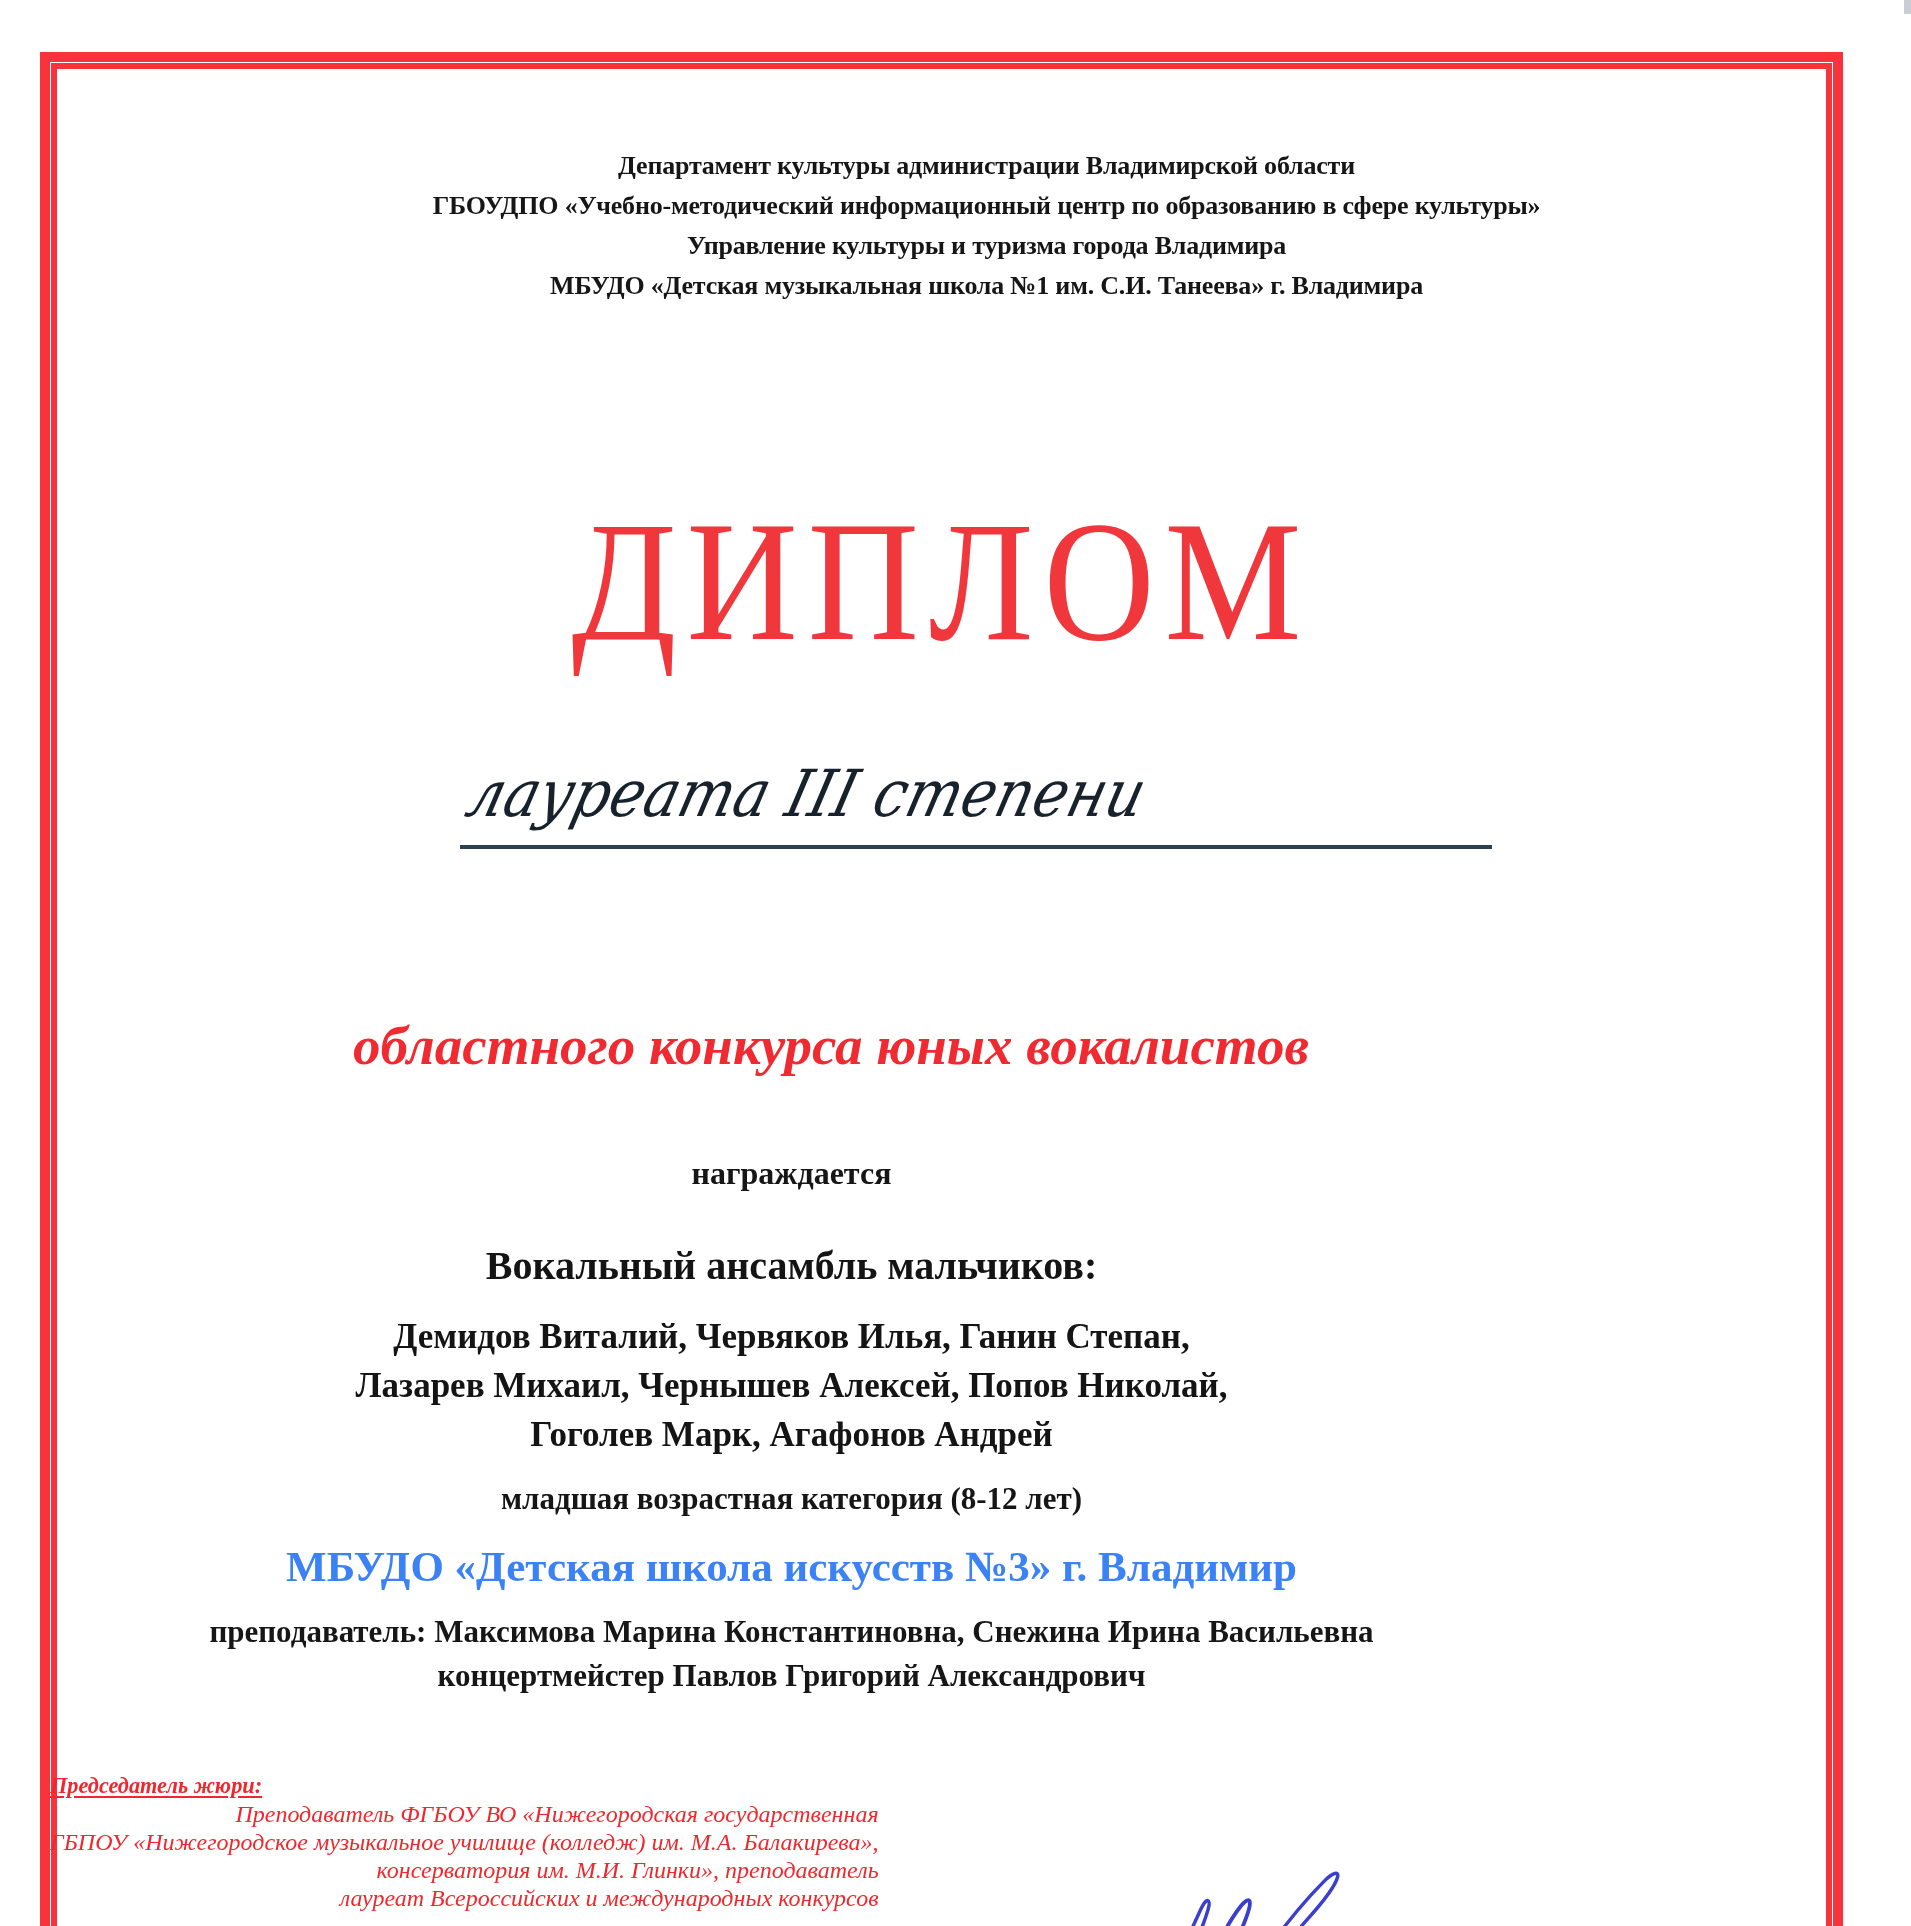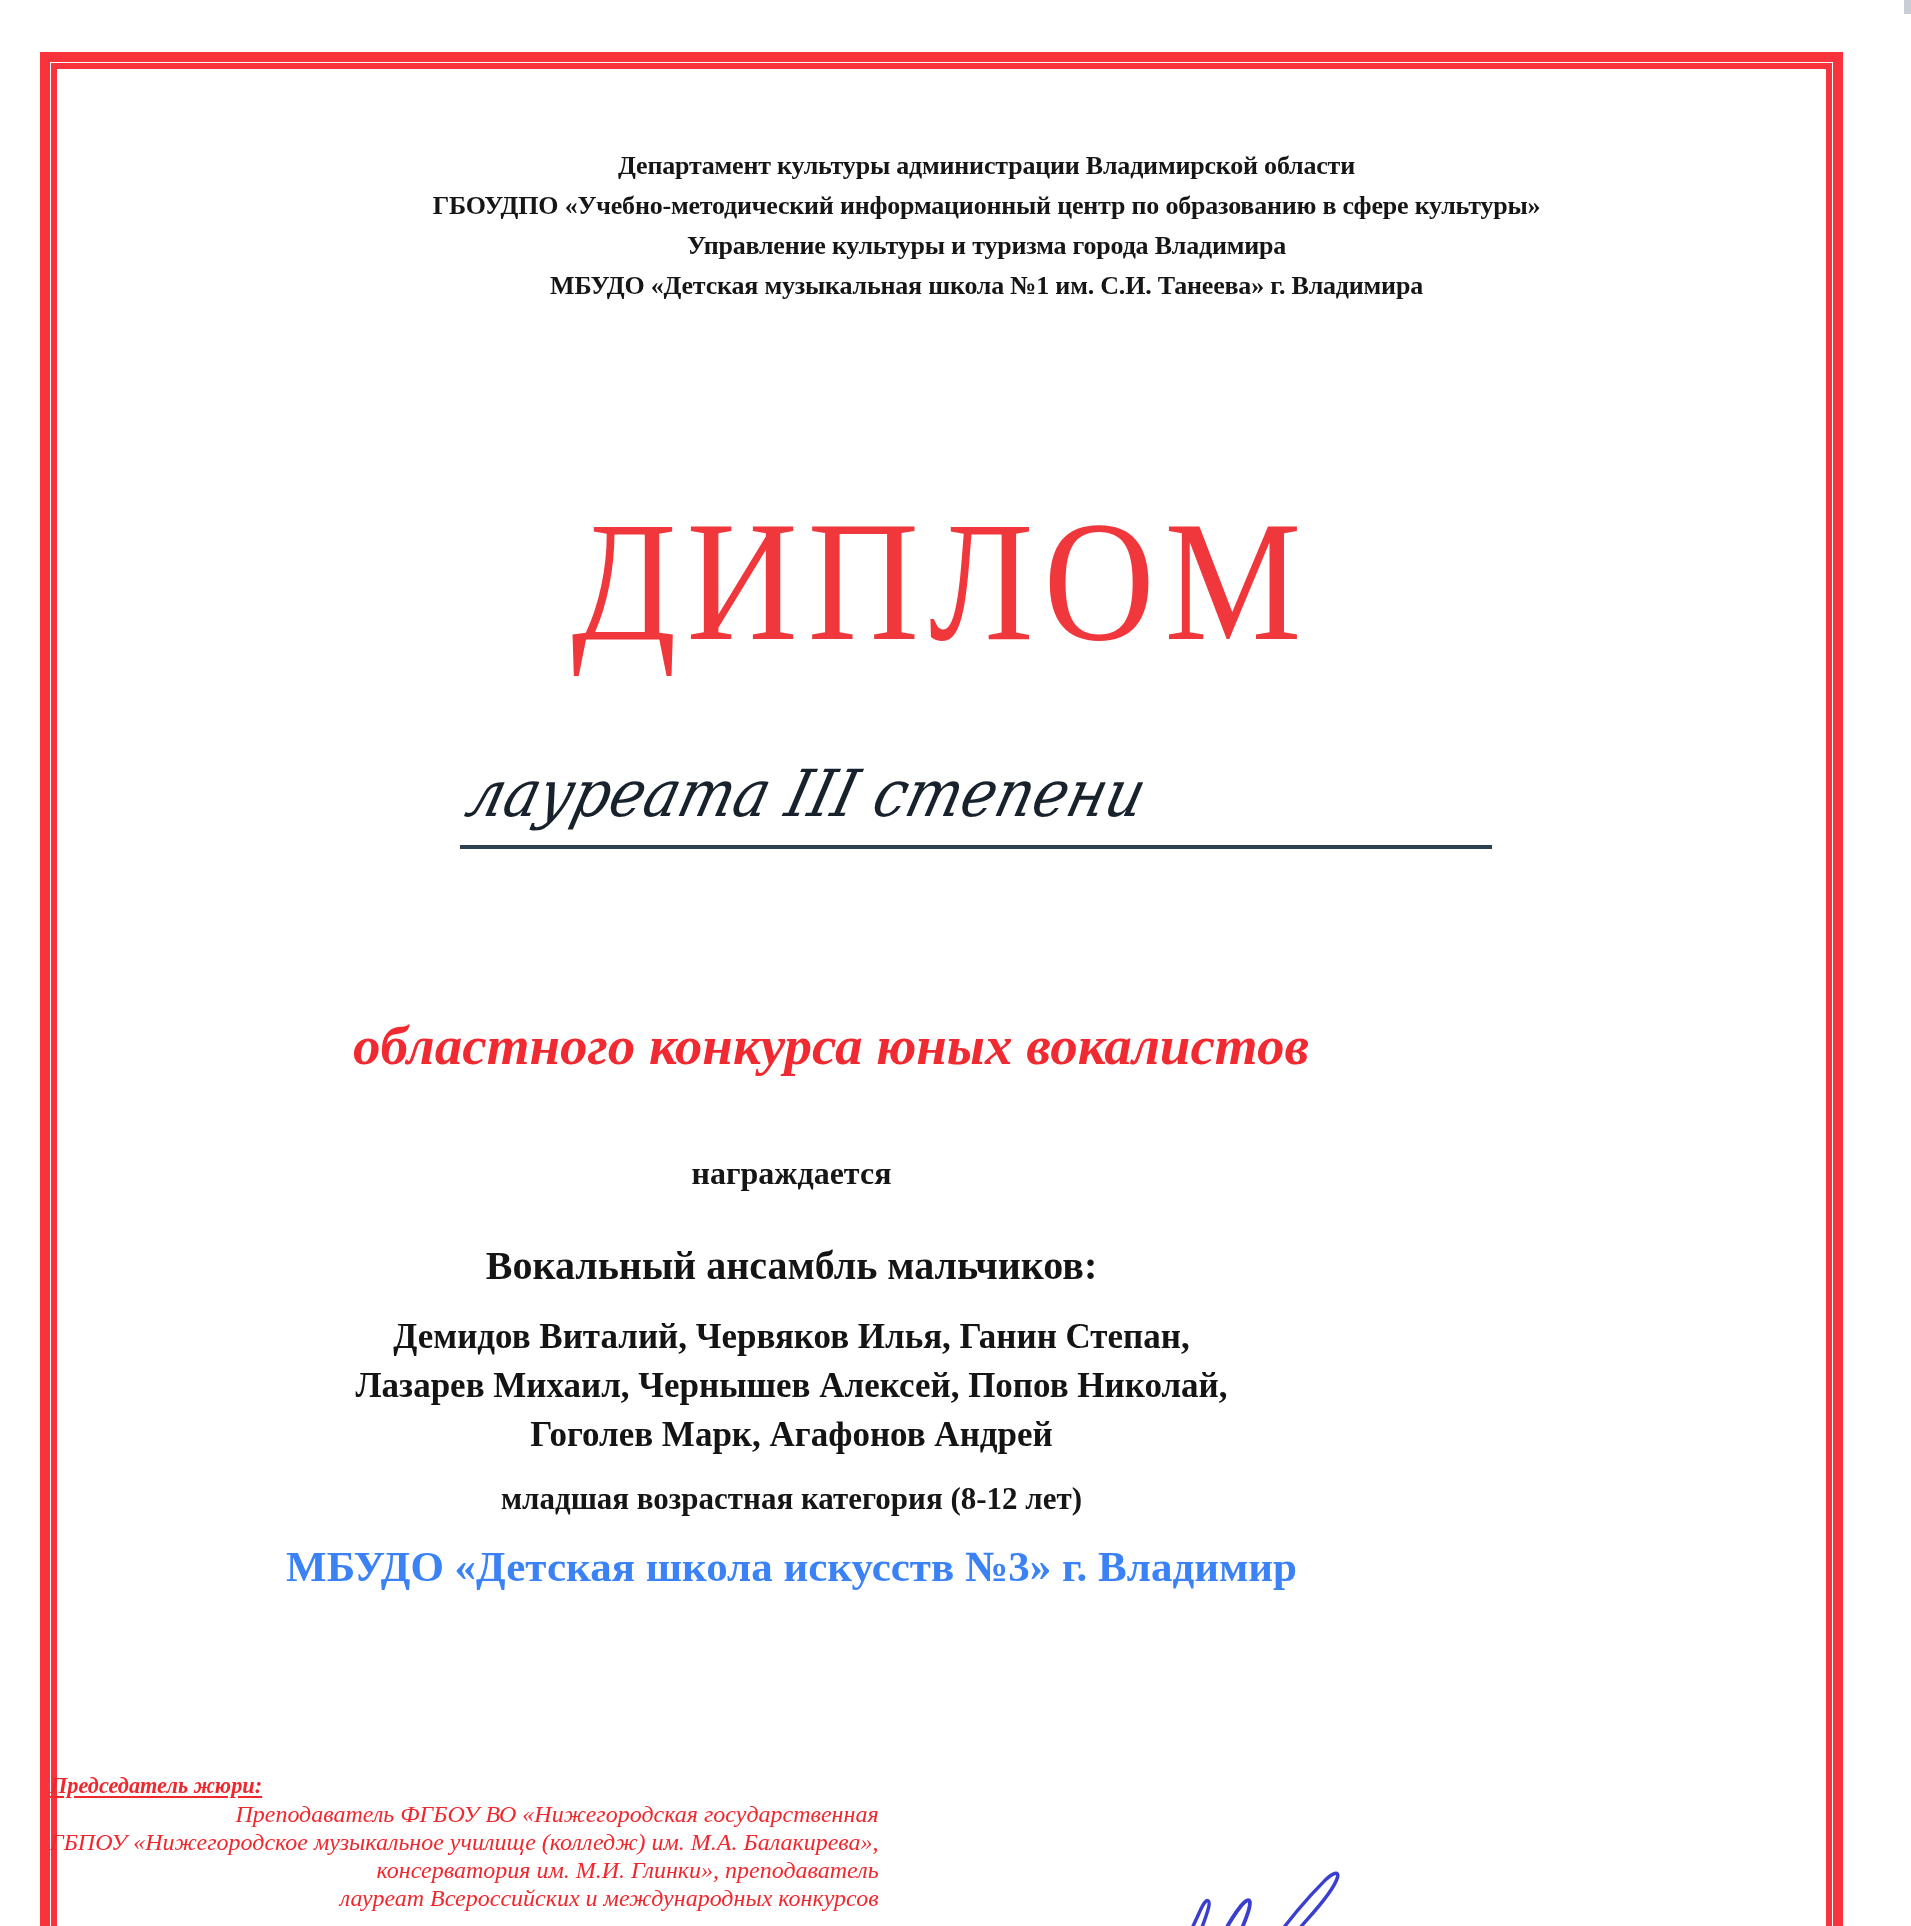--- a/index.html
+++ b/index.html
@@ -284,20 +284,24 @@
     <div class="awarded">
       <div class="awarded-label">награждается</div>
       <div class="ensemble-title">Вокальный ансамбль мальчиков:</div>
       <div class="names">
         <div class="names-line">Демидов Виталий, Червяков Илья, Ганин Степан,</div>
         <div class="names-line">Лазарев Михаил, Чернышев Алексей, Попов Николай,</div>
         <div class="names-line">Гоголев Марк, Агафонов Андрей</div>
       </div>
       <div class="age-cat">младшая возрастная категория (8-12 лет)</div>
       <div class="school">МБУДО «Детская школа искусств №3» г. Владимир</div>
+      <div class="teachers">
+        <div class="teachers-line">преподаватель: Максимова Марина Константиновна, Снежина Ирина Васильевна</div>
+        <div class="teachers-line">концертмейстер Павлов Григорий Александрович</div>
+      </div>
     </div>
 
   </div>
 
   <div class="jury">
 
     <div class="jury-group jury-g1">
       <div class="jury-role">Председатель жюри:</div>
       <div class="jury-desc">Преподаватель ФГБОУ ВО «Нижегородская государственная</div>
       <div class="jury-desc">ГБПОУ «Нижегородское музыкальное училище (колледж) им. М.А. Балакирева»,</div>

